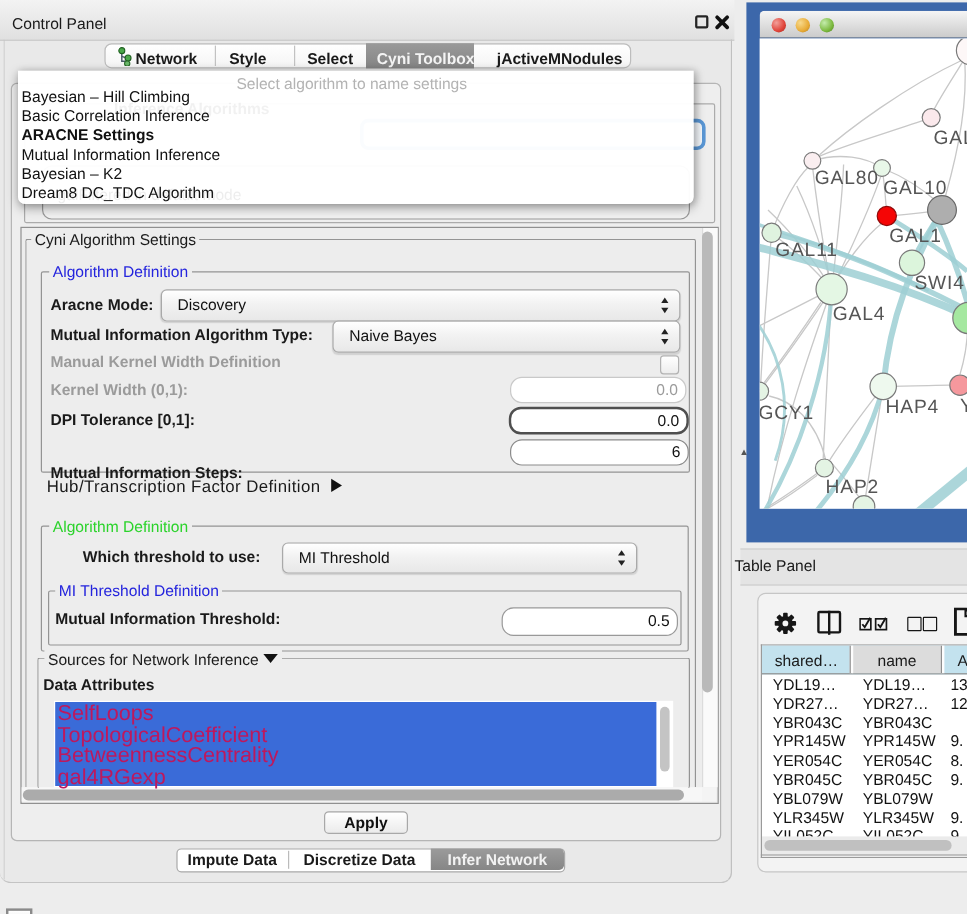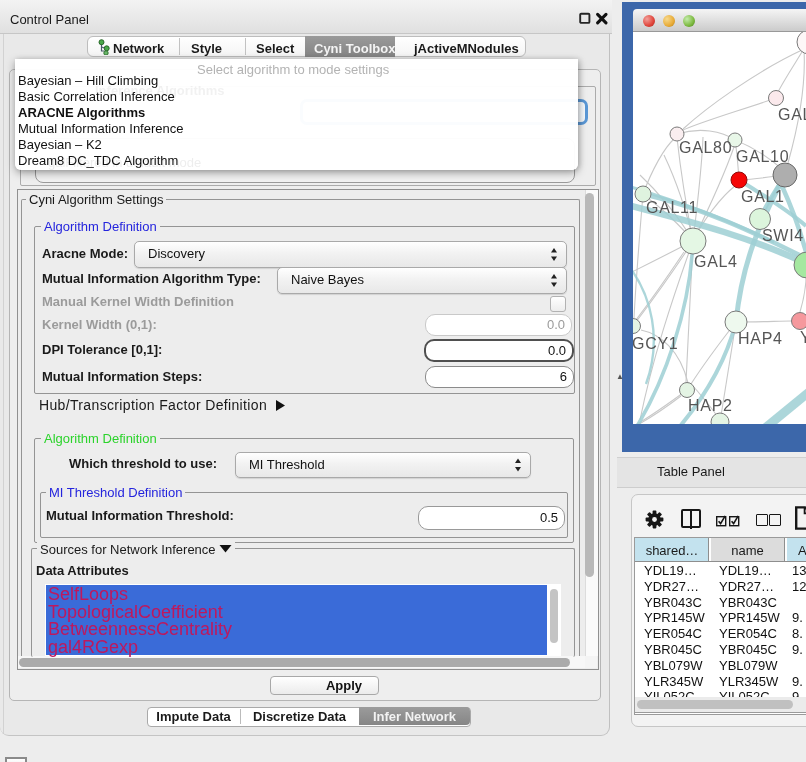--- a/index.html
+++ b/index.html
@@ -94,21 +94,21 @@
 
 <div class="abs b13 gray" style="left:42px;top:294px;">Manual Kernel Width Definition</div>
 <div class="abs" style="left:550px;top:296px;width:14px;height:14px;border:1px solid #b2b2b2;border-radius:3px;background:linear-gradient(#ffffff,#ededed);"></div>
 
 <div class="abs b13 gray" style="left:42px;top:317px;">Kernel Width (0,1):</div>
 <div class="inputbox gray" style="left:425px;top:314px;width:139px;height:20px;border:1px solid #c9c9c9;line-height:20px;padding-right:6px;">0.0</div>
 
 <div class="abs b13" style="left:42px;top:342px;">DPI Tolerance [0,1]:</div>
 <div class="inputbox" style="left:424px;top:339px;width:140px;height:19px;border:2px solid #4f4f4f;line-height:19px;padding-right:6px;">0.0</div>
 
-<div class="abs b13" style="left:42px;top:369px;">Mutual Information Steps:</div>
+<div class="abs b13" style="left:42px;top:386px;">Mutual Information Steps:</div>
 <div class="inputbox" style="left:425px;top:366px;width:141px;height:20px;border:1px solid #8b8b8b;line-height:20px;padding-right:6px;">6</div>
 
 <div class="abs" style="left:39px;top:397px;font-size:14px;letter-spacing:0.35px;color:#1a1a1a;">Hub/Transcription Factor Definition</div>
 <div class="abs" style="left:274px;top:398px;width:12px;height:13px;">
 <svg width="12" height="13" viewBox="0 0 12 13">
       <path d="M2 1 L11 6.5 L2 12 Z" fill="#111"></path>
     </svg>
 </div>
 
 <div class="groupbox" style="left:34px;top:438px;width:538px;height:103px;">
@@ -137,36 +137,36 @@
         </svg></span></div>
 </div>
 
 <div class="abs b13" style="left:36px;top:563px;">Data Attributes</div>
 
 <div class="abs" style="left:45px;top:584px;width:516px;height:72px;background:#ffffff;"></div>
 <div class="abs" style="left:46px;top:585px;width:501px;height:70px;background:#3a6bd8;"></div>
 <div class="abs" style="left:48px;top:586px;font-size:18px;color:#be185d;line-height:17.5px;">SelfLoops<br>TopologicalCoefficient<br>BetweennessCentrality<br>gal4RGexp</div>
 <div class="abs" style="left:550px;top:589px;width:8px;height:54px;background:#c4c4c4;border-radius:4px;"></div>
 
-<div class="abs" style="left:270px;top:676px;width:68px;height:17px;background:linear-gradient(#ffffff,#ebebeb);border:1px solid #a8a8a8;border-radius:4px;text-align:center;font-size:13px;font-weight:bold;color:#111;line-height:17px;padding-left:39px;">Apply</div>
+<div class="abs" style="left:270px;top:676px;width:68px;height:17px;background:linear-gradient(#ffffff,#ebebeb);border:1px solid #a8a8a8;border-radius:4px;text-align:center;font-size:13px;font-weight:bold;color:#111;line-height:17px;">Apply</div>
 
 <div class="abs" style="left:147px;top:707px;width:322px;height:18px;background:#ffffff;border:1px solid #a9a9a9;border-radius:4px;"></div>
 <div class="abs" style="left:359px;top:707px;width:111px;height:18px;background:linear-gradient(#9b9b9b,#868686);border-radius:0 4px 4px 0;"></div>
 <div class="abs" style="left:240px;top:709px;width:1px;height:15px;background:#bbb;"></div>
 <div class="abs b13" style="left:147px;top:709px;width:93px;text-align:center;">Impute Data</div>
 <div class="abs b13" style="left:240px;top:709px;width:119px;text-align:center;">Discretize Data</div>
 <div class="abs b13" style="left:359px;top:709px;width:111px;text-align:center;color:#f2f2f2;">Infer Network</div>
 
 <div class="abs" style="left:5px;top:757px;width:18px;height:10px;background:linear-gradient(#ffffff,#e8e8e8);border:2px solid #8a8a8a;"></div>
 
 <div class="abs" style="left:15px;top:59px;width:563px;height:111px;background:rgba(255,255,255,0.97);border-radius:0 0 6px 6px;box-shadow:0 3px 9px rgba(0,0,0,0.35),2px 0 5px rgba(0,0,0,0.12);"></div>
-<div class="abs" style="left:197px;top:62px;font-size:13px;color:#b3b3b3;">Select algorithm to mode settings</div>
+<div class="abs" style="left:197px;top:62px;font-size:13px;color:#b3b3b3;">Select algorithm to name settings</div>
 <div class="abs" style="left:95px;top:83px;font-size:13px;color:rgba(60,60,60,0.07);font-weight:bold;">Inference Algorithms</div>
 <div class="abs" style="left:48px;top:155px;font-size:13px;color:rgba(60,60,60,0.09);">galFiltered in default mode</div>
-<div class="abs" style="left:18px;top:73px;font-size:13px;color:#111;line-height:16px;">Bayesian – Hill Climbing<br>Basic Correlation Inference<br><b>ARACNE Algorithms</b><br>Mutual Information Inference<br>Bayesian – K2<br>Dream8 DC_TDC Algorithm</div>
+<div class="abs" style="left:18px;top:73px;font-size:13px;color:#111;line-height:16px;">Bayesian – Hill Climbing<br>Basic Correlation Inference<br><b>ARACNE Settings</b><br>Mutual Information Inference<br>Bayesian – K2<br>Dream8 DC_TDC Algorithm</div>
 
 <div class="abs" style="left:622px;top:2px;width:184px;height:450px;background:#3c67aa;"></div>
 <div class="abs" style="left:633px;top:9px;width:173px;height:22px;background:linear-gradient(#f5f5f5,#cbcbcb);border-bottom:1px solid #999;border-radius:4px 0 0 0;"></div>
 <div class="abs" style="left:643px;top:15px;width:12px;height:12px;border-radius:50%;background:radial-gradient(circle at 4px 4px,#f2a09a,#e0443a 60%,#a02a20);"></div>
 <div class="abs" style="left:663px;top:15px;width:12px;height:12px;border-radius:50%;background:radial-gradient(circle at 4px 4px,#f7d98c,#e8ab37 60%,#b07a18);"></div>
 <div class="abs" style="left:683px;top:15px;width:12px;height:12px;border-radius:50%;background:radial-gradient(circle at 4px 4px,#c4ecac,#7cb93f 60%,#4c7d20);"></div>
 <div class="abs" style="left:633px;top:32px;width:173px;height:392px;background:#ffffff;overflow:hidden;">
 <svg width="173" height="392" viewBox="633 32 173 392" style="position:absolute;left:0;top:0;">
 <g fill="none" stroke="#c8c8c8" stroke-width="1.1">
   <path d="M802 50 C 755 72, 706 108, 683 129"></path>
@@ -242,21 +242,21 @@
   <text x="738" y="344">HAP4</text>
   <text x="800" y="343">Y</text>
   <text x="688" y="411">HAP2</text>
 </g>
 </svg>
 </div>
 
 <div class="abs" style="left:616px;top:372px;width:7px;height:7px;font-size:8px;color:#555;">▲</div>
 
 <div class="abs" style="left:617px;top:457px;width:189px;height:29px;background:#e4e4e4;border-top:1px solid #d0d0d0;border-bottom:1px solid #cdcdcd;"></div>
-<div class="abs n13" style="left:657px;top:464px;">Table Panel</div>
+<div class="abs n13" style="left:612px;top:464px;">Table Panel</div>
 
 <div class="abs" style="left:631px;top:494px;width:180px;height:231px;background:#f3f3f3;border:1px solid #c6c6c6;border-radius:7px;"></div>
 
 <div class="abs" style="left:645px;top:510px;width:19px;height:19px;">
 <svg width="19" height="19" viewBox="0 0 19 19">
 <g fill="#161616">
 <circle cx="9.5" cy="9.5" r="6.2"></circle>
 <g>
 <rect x="7.6" y="0.6" width="3.8" height="4" rx="0.8"></rect>
 <rect x="7.6" y="14.4" width="3.8" height="4" rx="0.8"></rect>

